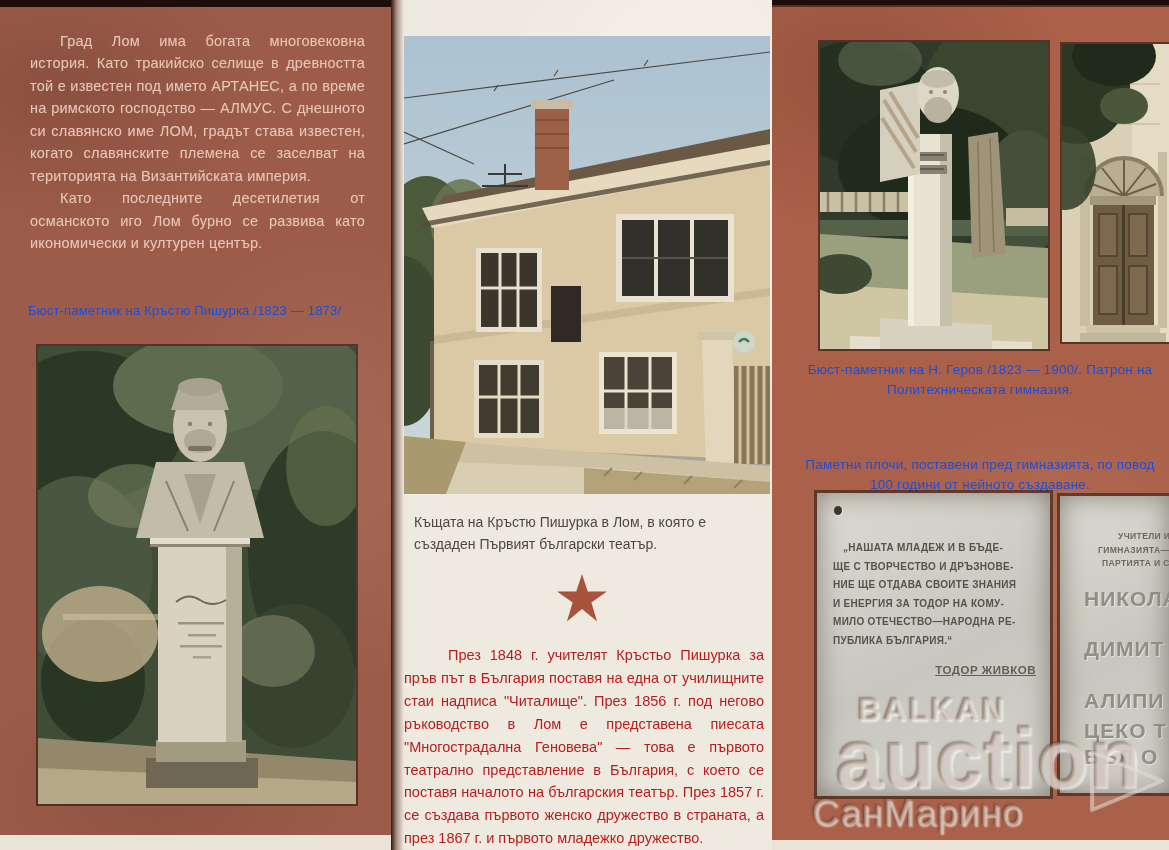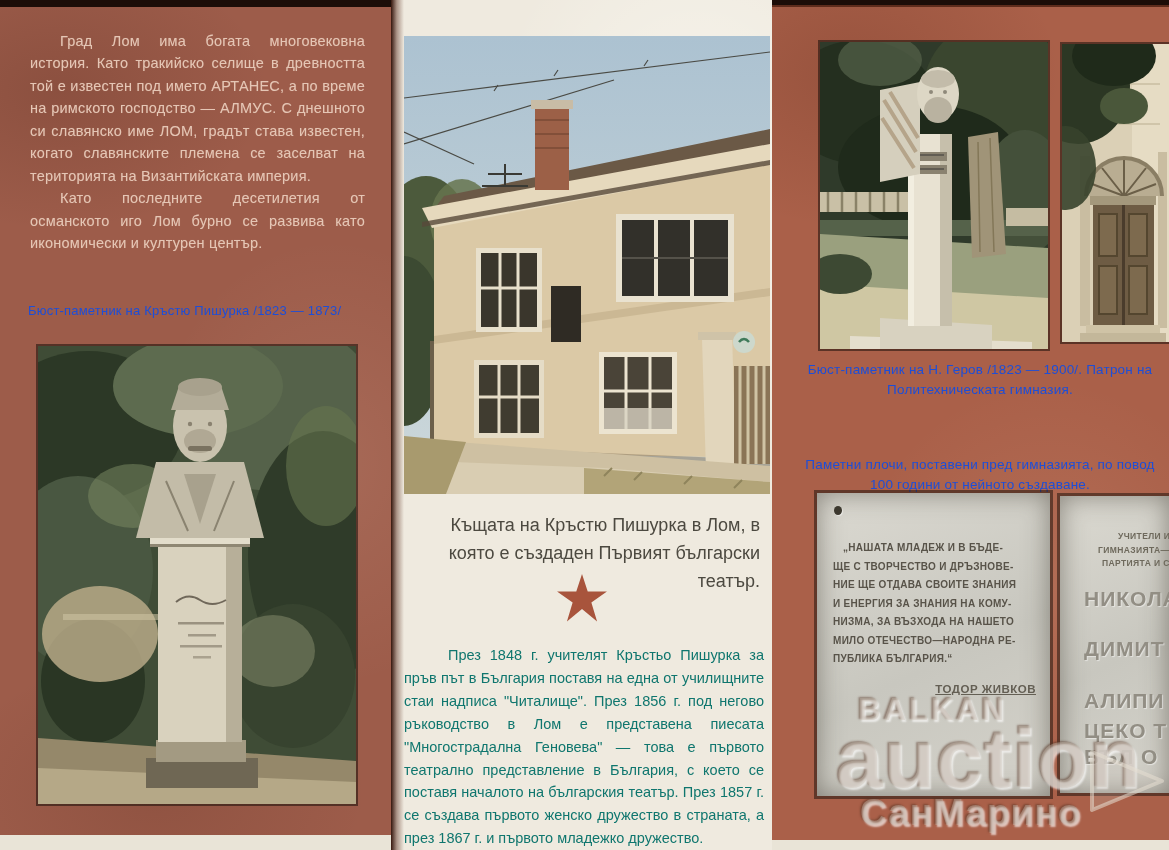--- a/index.html
+++ b/index.html
@@ -48,28 +48,28 @@
   }
   
   .photo{box-shadow:0 0 0 2px rgba(25,15,10,.55), inset 0 0 30px rgba(30,25,15,.55);overflow:hidden;}
   #photo-pishurka{left:38px;top:346px;width:318px;height:458px;}
   #photo-house{left:404px;top:36px;width:366px;height:458px;box-shadow:inset 0 0 20px rgba(60,50,30,.25);}
   #photo-gerov{left:820px;top:42px;width:228px;height:307px;}
   #photo-school{left:1062px;top:44px;width:107px;height:298px;}
   .photo svg{display:block;}
   
   #mid-caption{
-    left:414px;top:512px;width:346px;text-align:right;
-    color:#4c4940;font-size:18px;line-height:1.55;
+    left:414px;top:512px;width:346px;text-align:left;
+    color:#4c4940;font-size:14px;line-height:1.55;
   }
   #star{left:556px;top:574px;width:52px;height:50px;background:#a8543c;
     clip-path:polygon(50% 0%,61% 35%,98% 35%,68% 57%,79% 95%,50% 70%,21% 95%,32% 57%,2% 35%,39% 35%);}
   #mid-body{
     left:404px;top:644px;width:360px;
-    color:#0f766e;font-size:14.5px;line-height:1.58;text-align:justify;
+    color:#b91c1c;font-size:14.5px;line-height:1.58;text-align:justify;
     text-indent:44px;margin:0;
   }
   
   .r-caption{color:#1d4ed8;font-size:13.5px;line-height:1.5;text-align:center;letter-spacing:.2px;}
   #caption-gerov{left:798px;top:360px;width:364px;}
   #caption-plaques{left:798px;top:455px;width:364px;}
   
   .plaque{
     background:linear-gradient(155deg,#dbd9d1 0%,#c8c7bf 55%,#d4d2ca 100%);
     box-shadow:0 0 0 3px rgba(35,22,14,.55), inset 0 0 26px rgba(55,50,40,.5);
@@ -95,21 +95,21 @@
   #plaque-2 .n1{margin-top:16px;}
   #plaque-2 .n2{margin-top:26px;}
   #plaque-2 .n3{margin-top:28px;}
   #plaque-2 .n4{margin-top:6px;}
   #plaque-2 .n5{margin-top:2px;}
   
   .wm{pointer-events:none;color:rgba(202,192,180,.40);
     text-shadow:1.5px 1.5px 2px rgba(255,255,255,.65), -1.5px -1.5px 2px rgba(85,52,35,.5);}
   #wm-balkan{left:858px;top:692px;font-size:31px;font-weight:bold;letter-spacing:3px;}
   #wm-auction{left:836px;top:702px;font-size:84px;font-weight:bold;letter-spacing:1px;margin-top:8px;}
-  #wm-sanmarino{left:860px;top:792px;font-size:37px;font-weight:bold;letter-spacing:1px;}
+  #wm-sanmarino{left:812px;top:792px;font-size:37px;font-weight:normal;letter-spacing:1px;}
   #wm-arrow{left:1086px;top:746px;pointer-events:none;}
 </style>
 </head>
 <body>
 
 <div id="stage">
 
   <div class="abs" id="top-strip"></div>
   <div class="abs" id="panel-left"></div>
   <div class="abs" id="panel-mid"></div>
@@ -322,22 +322,21 @@
   </div>
 
   <div class="abs r-caption" id="caption-gerov">Бюст-паметник на Н. Геров /1823 — 1900/. Патрон на Политехническата гимназия.</div>
   <div class="abs r-caption" id="caption-plaques">Паметни плочи, поставени пред гимназията, по повод 100 години от нейното създаване.</div>
 
   <div class="abs plaque" id="plaque-1">
     <div class="p1-lines">
       <div class="p1-line">„НАШАТА МЛАДЕЖ И В БЪДЕ-</div>
       <div class="p1-line">ЩЕ С ТВОРЧЕСТВО И ДРЪЗНОВЕ-</div>
       <div class="p1-line">НИЕ ЩЕ ОТДАВА СВОИТЕ ЗНАНИЯ</div>
-      <div class="p1-line">И ЕНЕРГИЯ ЗА ЗНАНИЯ НА КОМУ-</div>
-      <div class="p1-line">НИЗМА, ЗА ВЪЗХОДА НА НАШЕТО</div>
+      <div class="p1-line">И ЕНЕРГИЯ ЗА ТОДОР НА КОМУ-</div>
       <div class="p1-line">МИЛО ОТЕЧЕСТВО—НАРОДНА РЕ-</div>
       <div class="p1-line">ПУБЛИКА БЪЛГАРИЯ.“</div>
     </div>
     <div class="p1-sig">ТОДОР ЖИВКОВ</div>
   </div>
   <div class="abs plaque-hole"></div>
 
   <div class="abs plaque" id="plaque-2" style="overflow:hidden;">
     <div class="p2-inner">
       <div class="p2-head" style="margin-left:34px;">УЧИТЕЛИ И В</div>

